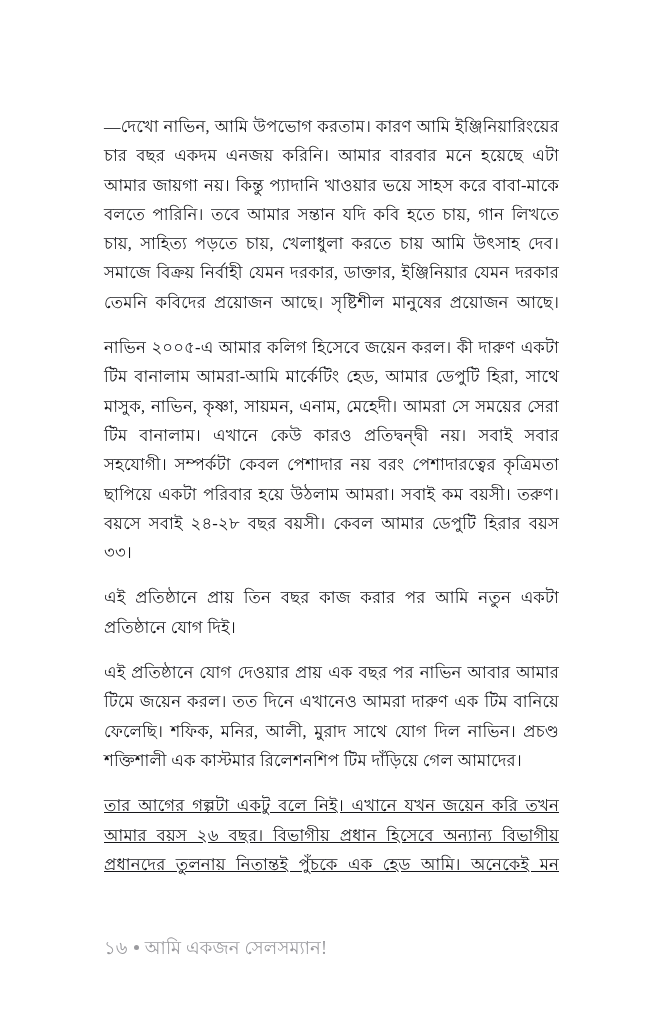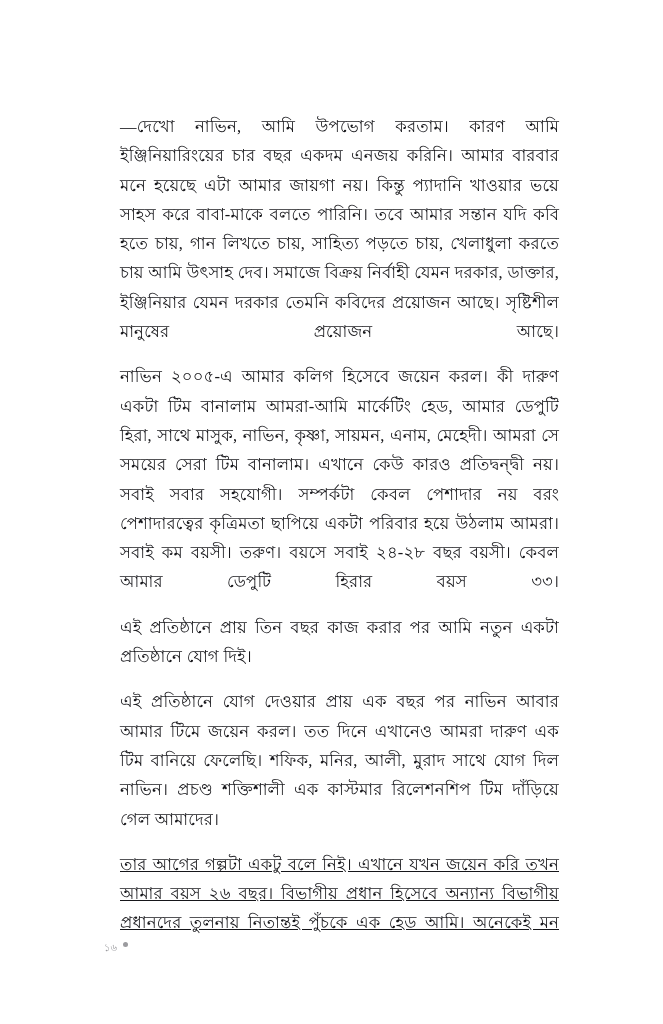--- a/index.html
+++ b/index.html
@@ -23,21 +23,21 @@
   }
 
   #text-block {
     position: absolute;
     left: 104px;
     top: 112px;
     width: 455px;
   }
 
   .para {
-    margin: 0 0 16px 16px;
+    margin: 0 0 16px 0;
     padding: 0;
     font-size: 16.5px;
     line-height: 29.3px;
     color: #16161a;
     text-align: justify;
     text-justify: inter-word;
     word-spacing: 0.02em;
     letter-spacing: 0.01em;
     font-family: "Liberation Serif", "DejaVu Serif", serif;
   }
@@ -54,21 +54,21 @@
   }
 
   #footer {
     position: absolute;
     left: 104px;
     top: 938px;
     width: 455px;
     display: flex;
     align-items: baseline;
     gap: 6px;
-    font-size: 10px;
+    font-size: 18px;
     line-height: 20px;
     color: #9b9b9f;
     font-family: "Liberation Serif", "DejaVu Serif", serif;
     letter-spacing: 0.01em;
   }
 
   #footer .folio {
     color: #9b9b9f;
   }
 
@@ -96,15 +96,16 @@
     <p class="para full-justify">—দেখো নাভিন, আমি উপভোগ করতাম। কারণ আমি ইঞ্জিনিয়ারিংয়ের চার বছর একদম এনজয় করিনি। আমার বারবার মনে হয়েছে এটা আমার জায়গা নয়। কিন্তু প্যাদানি খাওয়ার ভয়ে সাহস করে বাবা-মাকে বলতে পারিনি। তবে আমার সন্তান যদি কবি হতে চায়, গান লিখতে চায়, সাহিত্য পড়তে চায়, খেলাধুলা করতে চায় আমি উৎসাহ দেব। সমাজে বিক্রয় নির্বাহী যেমন দরকার, ডাক্তার, ইঞ্জিনিয়ার যেমন দরকার তেমনি কবিদের প্রয়োজন আছে। সৃষ্টিশীল মানুষের প্রয়োজন আছে।</p>
     <p class="para full-justify">নাভিন ২০০৫-এ আমার কলিগ হিসেবে জয়েন করল। কী দারুণ একটা টিম বানালাম আমরা-আমি মার্কেটিং হেড, আমার ডেপুটি হিরা, সাথে মাসুক, নাভিন, কৃষ্ণা, সায়মন, এনাম, মেহেদী। আমরা সে সময়ের সেরা টিম বানালাম। এখানে কেউ কারও প্রতিদ্বন্দ্বী নয়। সবাই সবার সহযোগী। সম্পর্কটা কেবল পেশাদার নয় বরং পেশাদারত্বের কৃত্রিমতা ছাপিয়ে একটা পরিবার হয়ে উঠলাম আমরা। সবাই কম বয়সী। তরুণ। বয়সে সবাই ২৪-২৮ বছর বয়সী। কেবল আমার ডেপুটি হিরার বয়স ৩৩।</p>
     <p class="para">এই প্রতিষ্ঠানে প্রায় তিন বছর কাজ করার পর আমি নতুন একটা প্রতিষ্ঠানে যোগ দিই।</p>
     <p class="para">এই প্রতিষ্ঠানে যোগ দেওয়ার প্রায় এক বছর পর নাভিন আবার আমার টিমে জয়েন করল। তত দিনে এখানেও আমরা দারুণ এক টিম বানিয়ে ফেলেছি। শফিক, মনির, আলী, মুরাদ সাথে যোগ দিল নাভিন। প্রচণ্ড শক্তিশালী এক কাস্টমার রিলেশনশিপ টিম দাঁড়িয়ে গেল আমাদের।</p>
     <p class="para last full-justify">তার আগের গল্পটা একটু বলে নিই। এখানে যখন জয়েন করি তখন আমার বয়স ২৬ বছর। বিভাগীয় প্রধান হিসেবে অন্যান্য বিভাগীয় প্রধানদের তুলনায় নিতান্তই পুঁচকে এক হেড আমি। অনেকেই মন</p>
   </div>
 
   <div id="footer">
     <span class="folio">১৬</span>
     <span class="bullet"></span>
+    <span class="running-title">আমি একজন সেলসম্যান!</span>
   </div>
 
 </div>
 
 </body></html>

